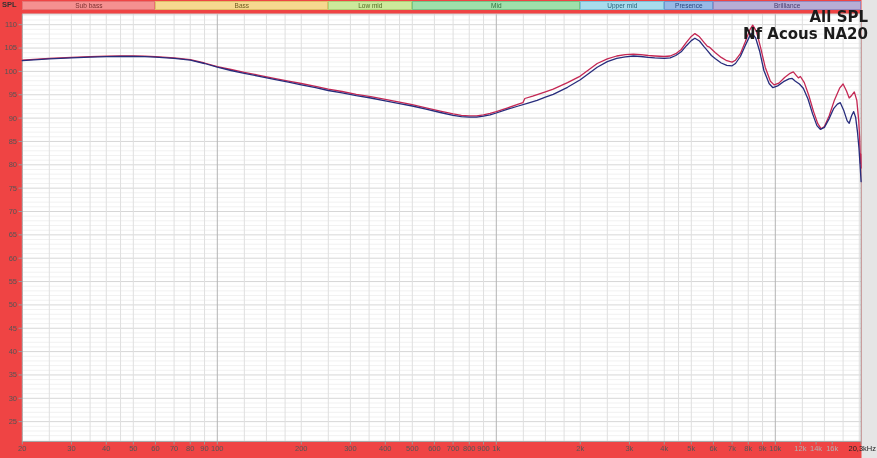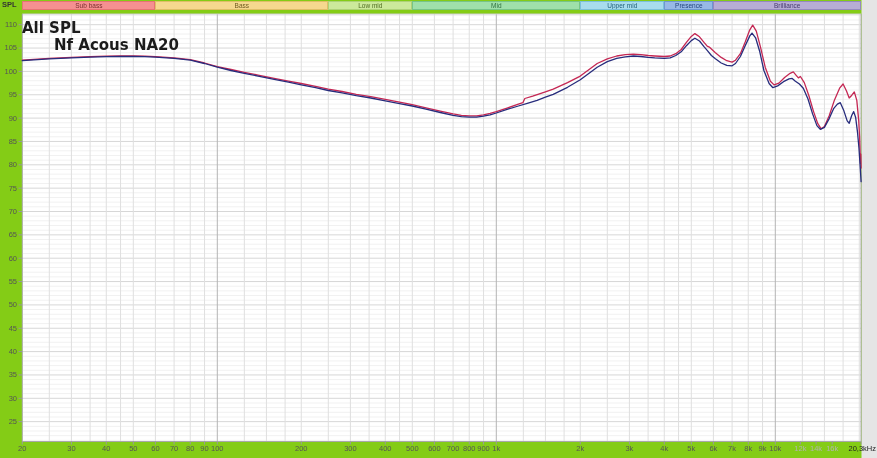--- a/index.html
+++ b/index.html
@@ -1,22 +1,22 @@
 <!DOCTYPE html>
 <html><head>
 <meta charset="utf-8">
 <style>
   html,body{margin:0;padding:0;background:#fff;}
-  #stage{position:relative;width:877px;height:458px;background:#84cc16;overflow:hidden;
+  #stage{position:relative;width:877px;height:458px;background:#ef4444;overflow:hidden;
          font-family:"Liberation Sans",sans-serif;}
   #spl-corner{position:absolute;left:2px;top:0px;font-size:7.5px;font-weight:bold;color:#333;z-index:5;}
   #bands{position:absolute;left:0;top:0;width:877px;height:10px;z-index:4;}
   .band{position:absolute;top:1px;height:9px;box-sizing:border-box;border:1px solid;
         font-size:6.5px;line-height:7px;text-align:center;overflow:hidden;white-space:nowrap;}
-  #titles{position:absolute;left:22px;top:20px;width:846px;text-align:left;z-index:3;pointer-events:none;}
+  #titles{position:absolute;left:22px;top:9px;width:846px;text-align:right;z-index:3;pointer-events:none;}
   #chart-title{font-size:15px;font-weight:bold;color:#1b1b1b;line-height:17px;
                font-family:"DejaVu Sans",sans-serif;}
   #chart-subtitle{font-size:15px;font-weight:bold;color:#1b1b1b;line-height:17px;
                font-family:"DejaVu Sans",sans-serif;padding-left:32px;}
   svg{position:absolute;left:0;top:0;z-index:1;}
   text{font-family:"Liberation Sans",sans-serif;}
 </style>
 </head>
 <body>
 

